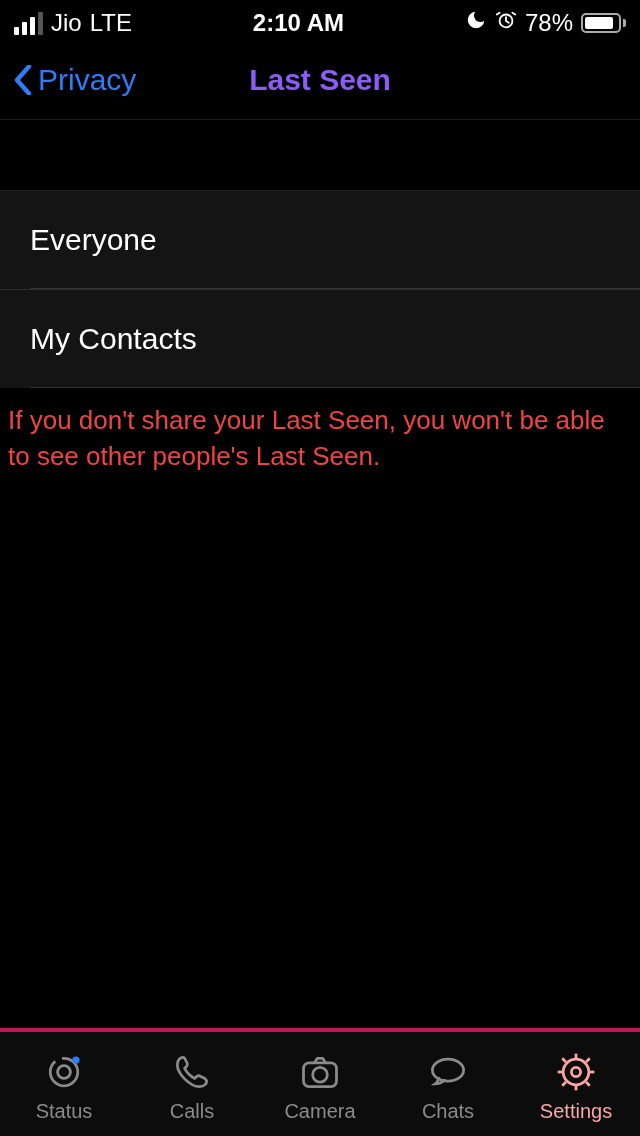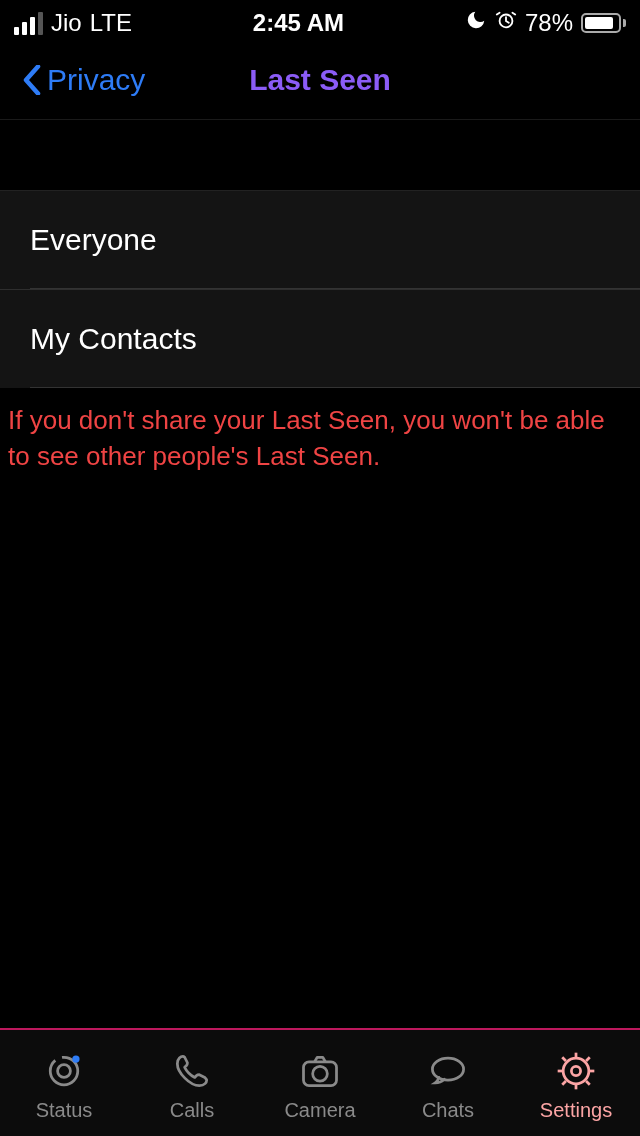--- a/index.html
+++ b/index.html
@@ -13,63 +13,63 @@
     .signal { display:flex; align-items:flex-end; gap:3px; }
     .bar { width:5px; background:#fff; border-radius:1px; }
     .bar.dim { background:#555; }
     .b1{height:8px}.b2{height:13px}.b3{height:18px}.b4{height:23px}
     .battery { display:flex; align-items:center; }
     .batt-body{ width:40px; height:20px; border:2px solid #aaa; border-radius:5px; position:relative; }
     .batt-fill{ position:absolute; left:2px; top:2px; bottom:2px; width:78%; background:#fff; border-radius:2px; }
     .batt-tip{ width:3px; height:8px; background:#aaa; border-radius:0 2px 2px 0; margin-left:2px;}
 
     
-    .navbar { height:80px; display:flex; align-items:center; position:relative; border-bottom:1px solid #1a1a1a; padding: 0 23px;}
+    .navbar { height:80px; display:flex; align-items:center; position:relative; border-bottom:1px solid #1a1a1a; padding: 0 14px;}
     .back { display:flex; align-items:center; gap:6px; color:#2e7cf6; font-size:30px; cursor:pointer; }
     .chev { width:18px; height:30px; }
     .title { position:absolute; left:50%; transform:translateX(-50%); font-size:30px; font-weight:600; color:#8b5cf6; }
 
     .spacer-top { height:70px; background:#000; }
 
     
     .list { background:#141414; }
     .row { height:98px; display:flex; align-items:center; justify-content:space-between; padding:8px 30px; font-size:30px; border-top:1px solid #2e2e2e; position:relative; }
     .row:first-child{ border-top:1px solid #222; }
     .sep { height:1px; background:#333; margin-left:30px; }
     .check { width:34px; height:26px; color:#2e7cf6; display:none; }
     .row.selected .check{ display:block; }
     .highlight { outline: 6px solid #ff1a1a; outline-offset:-3px; }
 
     .footer-text { color:#ef4444; font-size:26px; line-height:1.4; padding: 14px 22px 0 8px; }
 
     .fill { flex:1; }
 
     
-    .tabbar { height:108px; display:flex; align-items:center; justify-content:space-around; border-top:2px solid #be185d; background:#0c0c0c; padding-top:4px; }
+    .tabbar { height:108px; display:flex; align-items:center; justify-content:space-around; border-top:4px solid #be185d; background:#0c0c0c; padding-top:4px; }
     .tab { display:flex; flex-direction:column; align-items:center; gap:6px; color:#8a8a8a; font-size:20px; cursor:pointer; width:20%; }
     .tab.active { color:#fca5a5; }
     .tab svg { width:52px; height:44px; }
   </style>
 </head>
 <body>
 
 <div class="screen">
 
   <div class="statusbar">
     <div class="sb-left">
       <span class="signal">
         <span class="bar b1"></span>
           <span class="bar b2"></span>
           <span class="bar b3"></span>
           <span class="bar b4 dim"></span>
       </span>
       <span>Jio</span>
       <span>LTE</span>
     </div>
-    <div class="sb-center">2:45 AM</div>
+    <div class="sb-center">2:10 AM</div>
     <div class="sb-right">
       <span>
         <svg width="22" height="22" viewBox="0 0 24 24" fill="none">
             <path d="M21 12.8A9 9 0 1 1 11.2 3 7 7 0 0 0 21 12.8Z" fill="#fff"></path>
           </svg>
       </span>
       <span>
         <svg width="22" height="22" viewBox="0 0 24 24" fill="#fff">
             <circle cx="12" cy="13" r="7" fill="none" stroke="#fff" stroke-width="2"></circle>
             <path d="M12 9v4l3 2" stroke="#fff" stroke-width="2" fill="none" stroke-linecap="round"></path>

